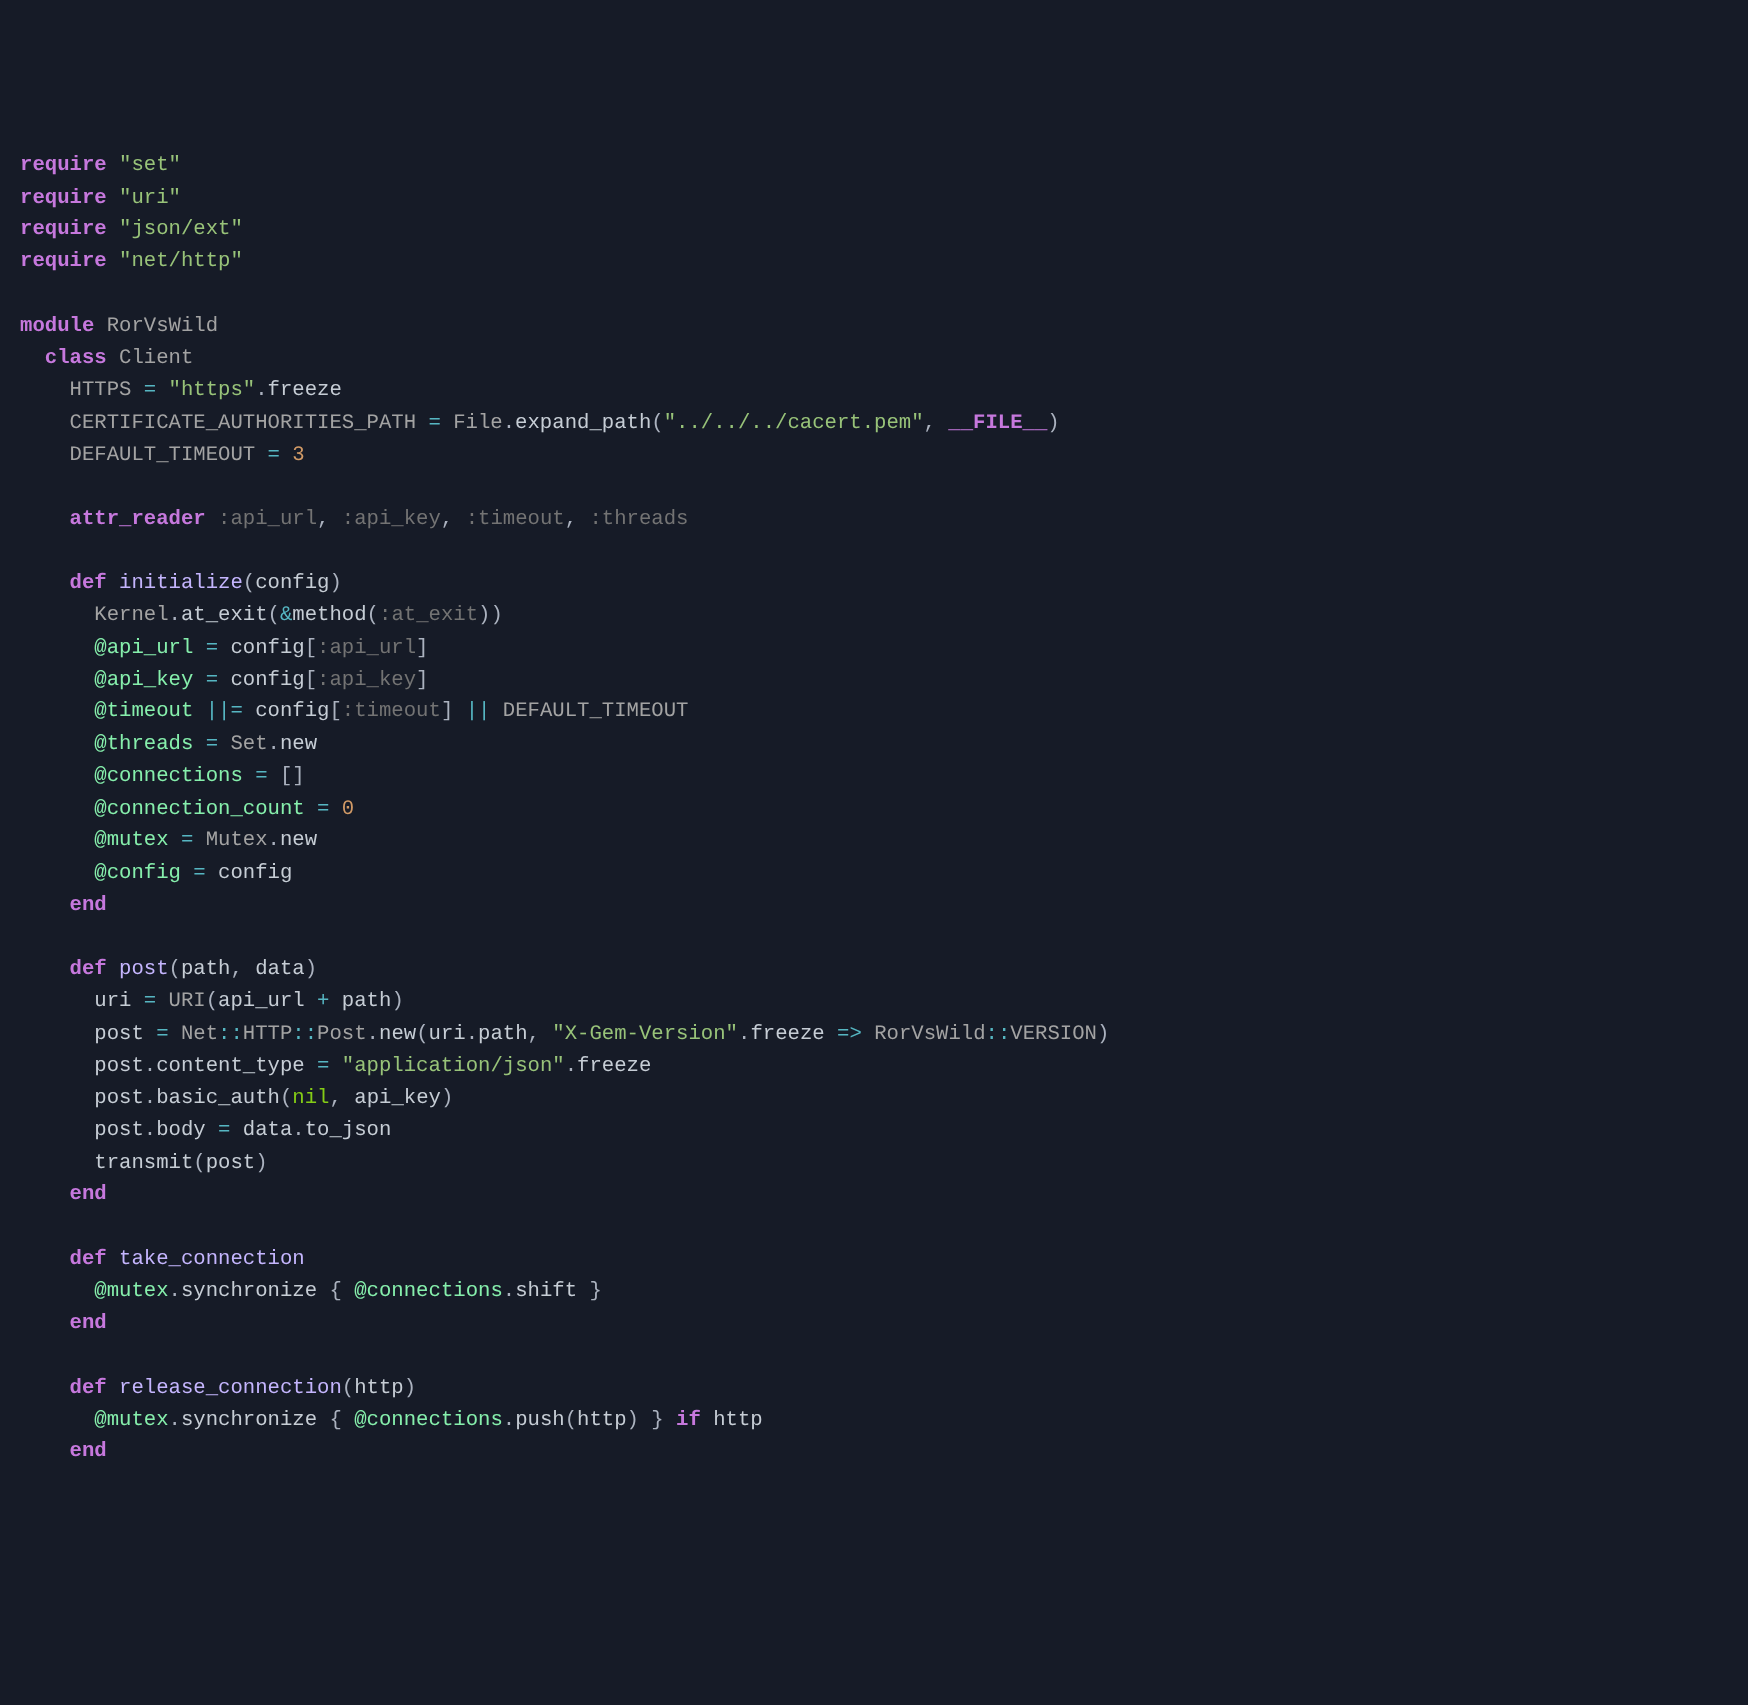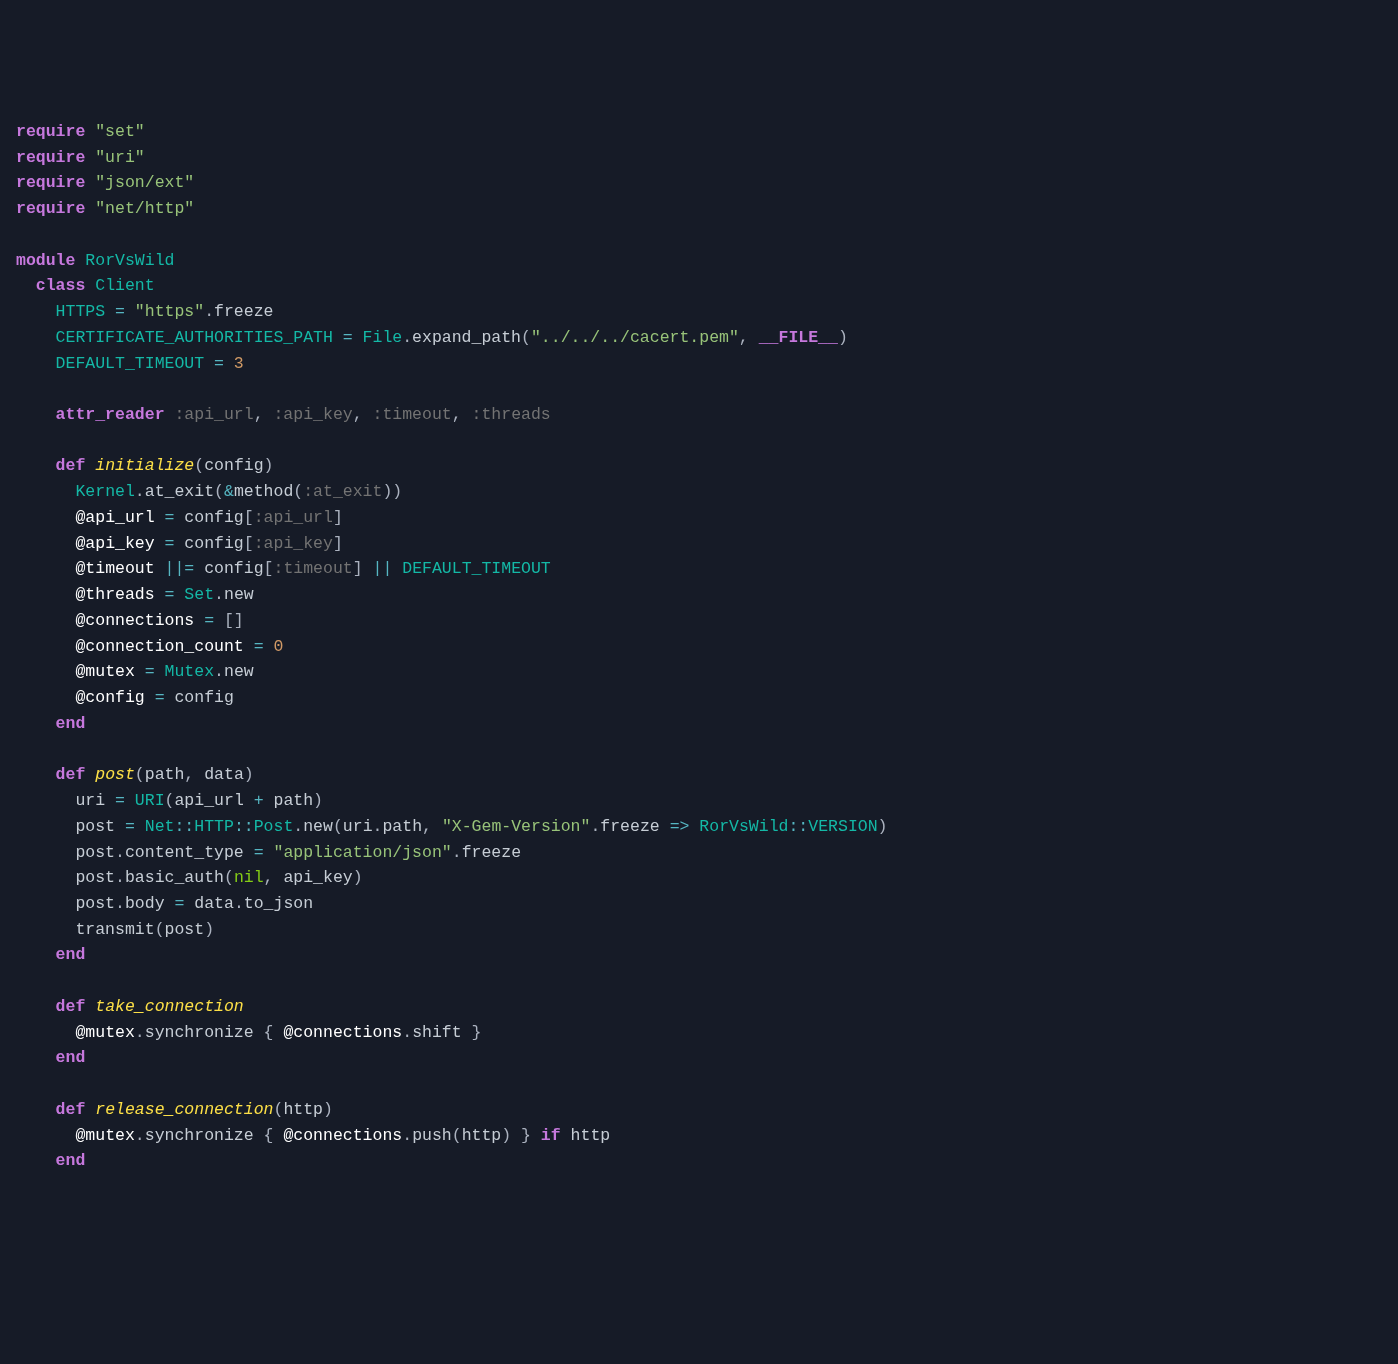--- a/index.html
+++ b/index.html
@@ -9,26 +9,26 @@
     font-family: "SF Mono", "Monaco", "Menlo", "Consolas", "Liberation Mono", monospace;
     font-size: 16.5px;
     line-height: 1.56;
     color: #c6cdd5;
     white-space: pre;
     tab-size: 2;
   }
   .line { display: block; }
   .kw { color: #c678dd; font-weight: bold; }
   .str { color: #98c379; }
-  .const { color: #14b8a6; }
-  .fn { color: #fde047; font-style: italic; }
+  .const { color: #a3a3a3; }
+  .fn { color: #c4b5fd; }
   .sym { color: #737373; }
   .op { color: #56b6c2; }
   .num { color: #d19a66; }
-  .ivar { color: #ffffff; }
+  .ivar { color: #86efac; }
   .id { color: #c6cdd5; }
   .punc { color: #abb2bf; }
   .nil { color: #84cc16; }
 </style>
 </head>
 <body>
 
 
 
 <div id="code-container"><span class="line"><span class="kw">require</span><span class="id"> </span><span class="str">"set"</span></span><span class="line"><span class="kw">require</span><span class="id"> </span><span class="str">"uri"</span></span><span class="line"><span class="kw">require</span><span class="id"> </span><span class="str">"json/ext"</span></span><span class="line"><span class="kw">require</span><span class="id"> </span><span class="str">"net/http"</span></span><span class="line">&nbsp;</span><span class="line"><span class="kw">module</span><span class="id"> </span><span class="const">RorVsWild</span></span><span class="line"><span class="id">  </span><span class="kw">class</span><span class="id"> </span><span class="const">Client</span></span><span class="line"><span class="id">    </span><span class="const">HTTPS</span><span class="id"> </span><span class="op">=</span><span class="id"> </span><span class="str">"https"</span><span class="punc">.</span><span class="id">freeze</span></span><span class="line"><span class="id">    </span><span class="const">CERTIFICATE_AUTHORITIES_PATH</span><span class="id"> </span><span class="op">=</span><span class="id"> </span><span class="const">File</span><span class="punc">.</span><span class="id">expand_path</span><span class="punc">(</span><span class="str">"../../../cacert.pem"</span><span class="punc">, </span><span class="kw">__FILE__</span><span class="punc">)</span></span><span class="line"><span class="id">    </span><span class="const">DEFAULT_TIMEOUT</span><span class="id"> </span><span class="op">=</span><span class="id"> </span><span class="num">3</span></span><span class="line">&nbsp;</span><span class="line"><span class="id">    </span><span class="kw">attr_reader</span><span class="id"> </span><span class="sym">:api_url</span><span class="punc">, </span><span class="sym">:api_key</span><span class="punc">, </span><span class="sym">:timeout</span><span class="punc">, </span><span class="sym">:threads</span></span><span class="line">&nbsp;</span><span class="line"><span class="id">    </span><span class="kw">def</span><span class="id"> </span><span class="fn">initialize</span><span class="punc">(</span><span class="id">config</span><span class="punc">)</span></span><span class="line"><span class="id">      </span><span class="const">Kernel</span><span class="punc">.</span><span class="id">at_exit</span><span class="punc">(</span><span class="op">&amp;</span><span class="id">method</span><span class="punc">(</span><span class="sym">:at_exit</span><span class="punc">))</span></span><span class="line"><span class="id">      </span><span class="ivar">@api_url</span><span class="id"> </span><span class="op">=</span><span class="id"> config</span><span class="punc">[</span><span class="sym">:api_url</span><span class="punc">]</span></span><span class="line"><span class="id">      </span><span class="ivar">@api_key</span><span class="id"> </span><span class="op">=</span><span class="id"> config</span><span class="punc">[</span><span class="sym">:api_key</span><span class="punc">]</span></span><span class="line"><span class="id">      </span><span class="ivar">@timeout</span><span class="id"> </span><span class="op">||=</span><span class="id"> config</span><span class="punc">[</span><span class="sym">:timeout</span><span class="punc">]</span><span class="id"> </span><span class="op">||</span><span class="id"> </span><span class="const">DEFAULT_TIMEOUT</span></span><span class="line"><span class="id">      </span><span class="ivar">@threads</span><span class="id"> </span><span class="op">=</span><span class="id"> </span><span class="const">Set</span><span class="punc">.</span><span class="id">new</span></span><span class="line"><span class="id">      </span><span class="ivar">@connections</span><span class="id"> </span><span class="op">=</span><span class="id"> </span><span class="punc">[]</span></span><span class="line"><span class="id">      </span><span class="ivar">@connection_count</span><span class="id"> </span><span class="op">=</span><span class="id"> </span><span class="num">0</span></span><span class="line"><span class="id">      </span><span class="ivar">@mutex</span><span class="id"> </span><span class="op">=</span><span class="id"> </span><span class="const">Mutex</span><span class="punc">.</span><span class="id">new</span></span><span class="line"><span class="id">      </span><span class="ivar">@config</span><span class="id"> </span><span class="op">=</span><span class="id"> config</span></span><span class="line"><span class="id">    </span><span class="kw">end</span></span><span class="line">&nbsp;</span><span class="line"><span class="id">    </span><span class="kw">def</span><span class="id"> </span><span class="fn">post</span><span class="punc">(</span><span class="id">path</span><span class="punc">, </span><span class="id">data</span><span class="punc">)</span></span><span class="line"><span class="id">      uri </span><span class="op">=</span><span class="id"> </span><span class="const">URI</span><span class="punc">(</span><span class="id">api_url </span><span class="op">+</span><span class="id"> path</span><span class="punc">)</span></span><span class="line"><span class="id">      post </span><span class="op">=</span><span class="id"> </span><span class="const">Net</span><span class="op">::</span><span class="const">HTTP</span><span class="op">::</span><span class="const">Post</span><span class="punc">.</span><span class="id">new</span><span class="punc">(</span><span class="id">uri</span><span class="punc">.</span><span class="id">path</span><span class="punc">, </span><span class="str">"X-Gem-Version"</span><span class="punc">.</span><span class="id">freeze </span><span class="op">=&gt;</span><span class="id"> </span><span class="const">RorVsWild</span><span class="op">::</span><span class="const">VERSION</span><span class="punc">)</span></span><span class="line"><span class="id">      post</span><span class="punc">.</span><span class="id">content_type </span><span class="op">=</span><span class="id"> </span><span class="str">"application/json"</span><span class="punc">.</span><span class="id">freeze</span></span><span class="line"><span class="id">      post</span><span class="punc">.</span><span class="id">basic_auth</span><span class="punc">(</span><span class="nil">nil</span><span class="punc">, </span><span class="id">api_key</span><span class="punc">)</span></span><span class="line"><span class="id">      post</span><span class="punc">.</span><span class="id">body </span><span class="op">=</span><span class="id"> data</span><span class="punc">.</span><span class="id">to_json</span></span><span class="line"><span class="id">      transmit</span><span class="punc">(</span><span class="id">post</span><span class="punc">)</span></span><span class="line"><span class="id">    </span><span class="kw">end</span></span><span class="line">&nbsp;</span><span class="line"><span class="id">    </span><span class="kw">def</span><span class="id"> </span><span class="fn">take_connection</span></span><span class="line"><span class="id">      </span><span class="ivar">@mutex</span><span class="punc">.</span><span class="id">synchronize </span><span class="punc">{ </span><span class="ivar">@connections</span><span class="punc">.</span><span class="id">shift</span><span class="punc"> }</span></span><span class="line"><span class="id">    </span><span class="kw">end</span></span><span class="line">&nbsp;</span><span class="line"><span class="id">    </span><span class="kw">def</span><span class="id"> </span><span class="fn">release_connection</span><span class="punc">(</span><span class="id">http</span><span class="punc">)</span></span><span class="line"><span class="id">      </span><span class="ivar">@mutex</span><span class="punc">.</span><span class="id">synchronize </span><span class="punc">{ </span><span class="ivar">@connections</span><span class="punc">.</span><span class="id">push</span><span class="punc">(</span><span class="id">http</span><span class="punc">) } </span><span class="kw">if</span><span class="id"> http</span></span><span class="line"><span class="id">    </span><span class="kw">end</span></span></div>

